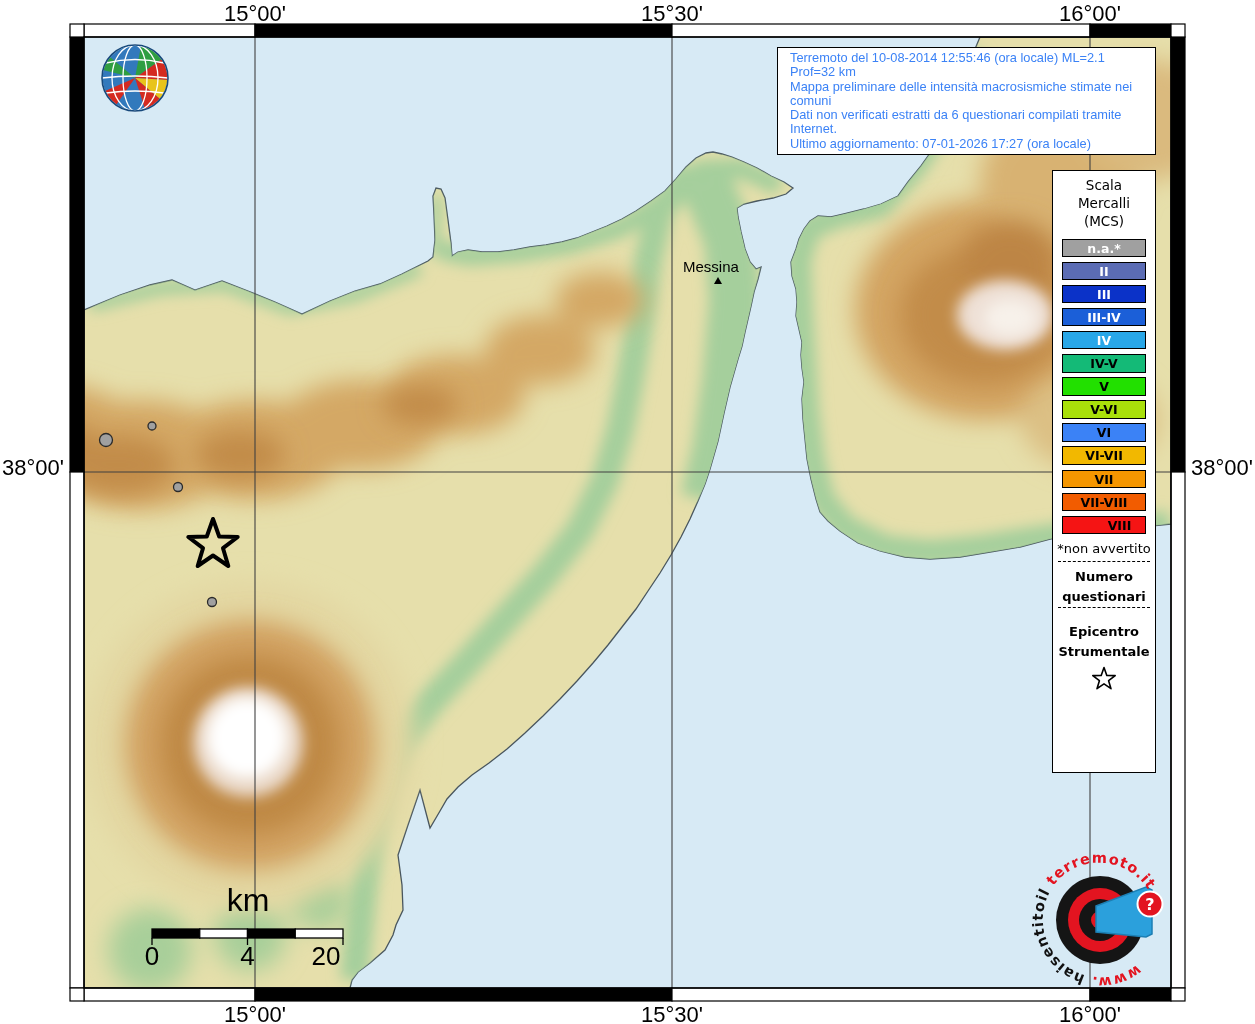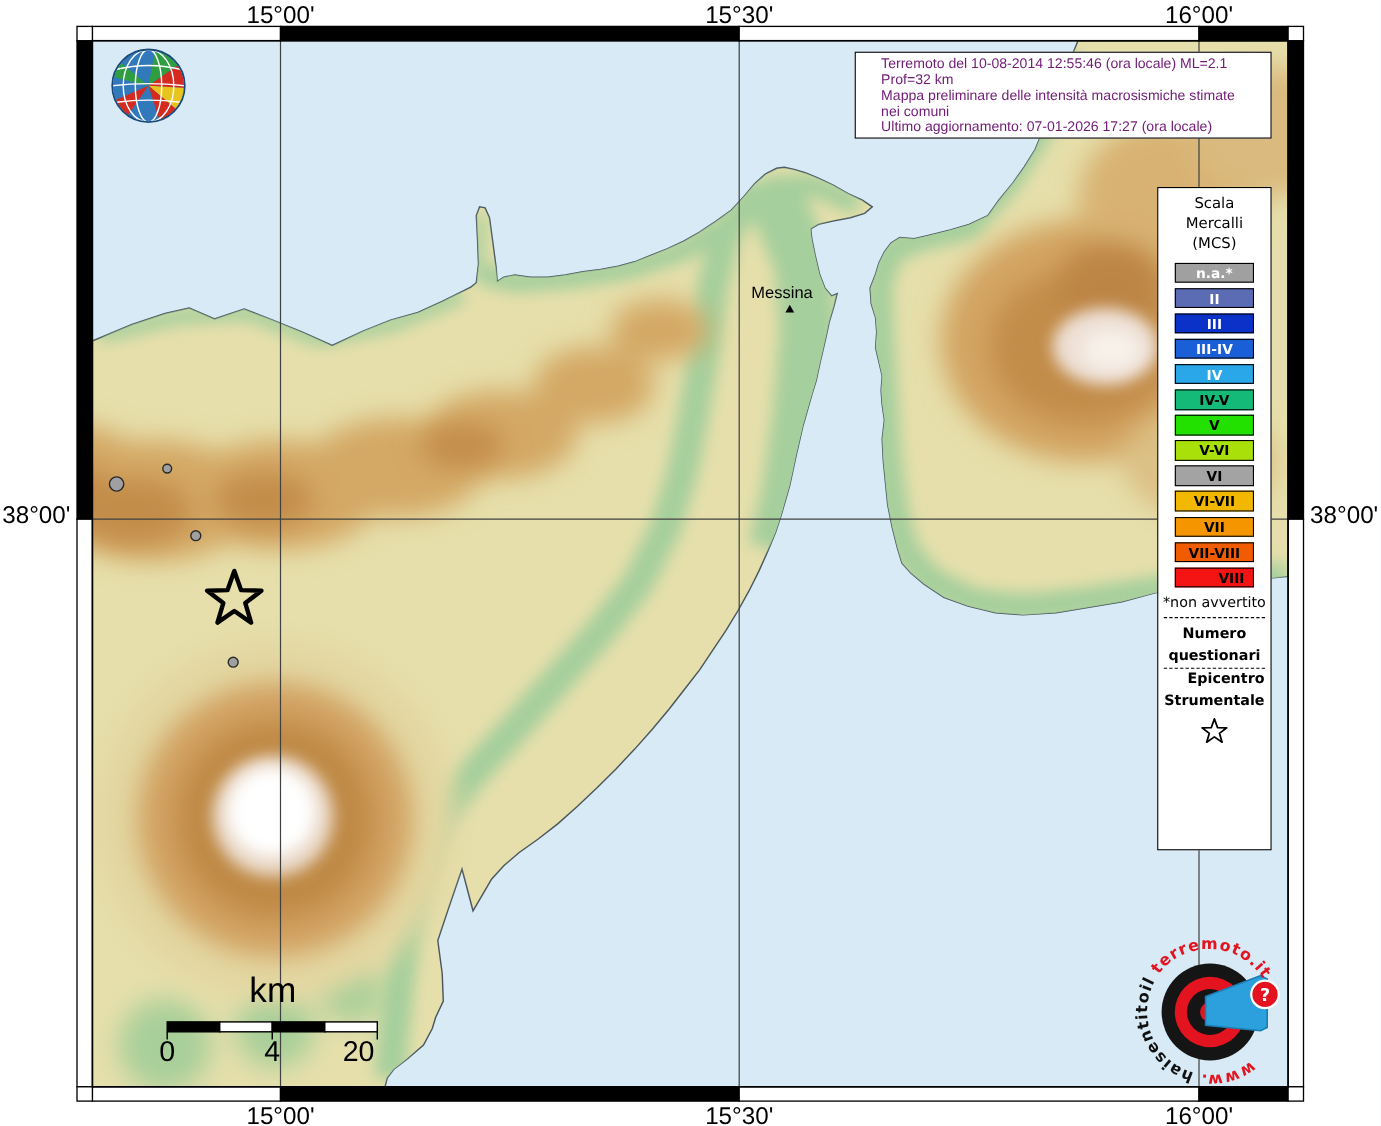--- a/index.html
+++ b/index.html
@@ -2,47 +2,47 @@
 <html><head>
 <meta charset="utf-8">
 <style>
   html,body{margin:0;padding:0;background:#ffffff;}
   #stage{position:relative;width:1255px;height:1024px;background:#fff;overflow:hidden;
          font-family:"Liberation Sans",sans-serif;}
   svg{display:block;}
   .axis-label{position:absolute;font-size:22px;color:#000;white-space:nowrap;}
   .ctr{transform:translateX(-50%);}
   .title-box{position:absolute;left:777px;top:47px;width:379px;box-sizing:border-box;
-             background:#fff;border:1.6px solid #000;padding:3px 23px;
-             font-size:12.8px;line-height:14.3px;color:#701a75;}
+             background:#fff;border:1.6px solid #000;padding:3px 12px;
+             font-size:12.8px;line-height:14.3px;color:#3b82f6;}
   .ingv-text{position:absolute;left:183px;top:59px;font-weight:bold;font-size:11.5px;
              line-height:14px;color:#5a5a5a;letter-spacing:.2px;}
   .city-label{position:absolute;left:683px;top:258px;font-size:15px;color:#000000;}
   .km-label{position:absolute;left:248px;top:882px;font-size:32px;color:#000;transform:translateX(-50%);}
   .sb-num{position:absolute;top:941px;font-size:26px;color:#000;transform:translateX(-50%);}
   
   .legend{position:absolute;left:1052px;top:170px;width:104px;height:603px;box-sizing:border-box;
           background:#fff;border:1.6px solid #000;font-family:"DejaVu Sans",sans-serif;
           display:flex;flex-direction:column;align-items:center;overflow:hidden;}
   .lg-title{margin-top:5px;font-weight:normal;font-size:13.5px;line-height:18px;text-align:center;}
   .chips{margin-top:4px;}
-  .chip{width:72px;height:18.5px;line-height:18.5px;margin:4.6px auto;border:1.6px solid #000;
+  .chip{width:84px;height:18.5px;line-height:18.5px;margin:4.6px auto;border:1.6px solid #000;
         font-weight:bold;font-size:12.5px;text-align:center;box-sizing:border-box;}
   .lg-foot{font-size:13px;margin:2px 0 5px 0;}
   .lg-divider{width:92px;border-top:1.6px dashed #000;height:0;}
   .q-title{margin-top:5px;font-weight:bold;font-size:13px;line-height:20px;text-align:center;}
   .q-grid{display:grid;grid-template-columns:46px 46px;margin-top:4px;}
   .q-cell{display:flex;flex-direction:column;align-items:center;justify-content:flex-end;}
   .q-circle{display:block;border:1.8px solid #000;border-radius:50%;background:transparent;}
   .q1{width:7px;height:7px;margin-bottom:5px;}
   .q2{width:13px;height:13px;margin-bottom:3px;}
   .q3{width:20px;height:20px;margin:6px 0 3px 0;}
   .q4{width:27px;height:27px;margin:3px 0 2px 0;}
   .q-lbl{font-size:13px;line-height:16px;}
-  .ep-title{margin-top:0;font-weight:bold;font-size:13px;line-height:20px;text-align:right;}
+  .ep-title{margin-top:14px;font-weight:bold;font-size:13px;line-height:20px;text-align:center;}
   .ep-star{margin-top:4px;}
 </style>
 </head>
 <body>
 
 <div id="stage">
 
   <svg width="1255" height="1024" viewBox="0 0 1255 1024">
     <defs>
       <clipPath id="mapArea">
@@ -229,20 +229,21 @@
   <div class="axis-label ctr" style="left:255px;top:1002px;">15°00'</div>
   <div class="axis-label ctr" style="left:672px;top:1002px;">15°30'</div>
   <div class="axis-label ctr" style="left:1090px;top:1002px;">16°00'</div>
   <div class="axis-label" style="left:0;width:64px;text-align:right;top:455px;">38°00'</div>
   <div class="axis-label" style="left:1191px;top:455px;">38°00'</div>
 
 
   <div class="title-box">
     <div>Terremoto del 10-08-2014 12:55:46 (ora locale) ML=2.1 Prof=32 km</div>
     <div>Mappa preliminare delle intensità macrosismiche stimate nei comuni</div>
+    <div>Dati non verificati estratti da 6 questionari compilati tramite Internet.</div>
     <div>Ultimo aggiornamento: 07-01-2026 17:27 (ora locale)</div>
   </div>
 
   <div class="city-label">Messina</div>
 
   <div class="km-label">km</div>
   <div class="sb-num" style="left:152px;">0</div>
   <div class="sb-num" style="left:247.5px;">4</div>
   <div class="sb-num" style="left:326px;">20</div>
 
@@ -254,21 +255,21 @@
     </div>
     <div class="chips">
       <div class="chip" style="background: rgb(160, 160, 160); color: rgb(255, 255, 255);">n.a.*</div>
       <div class="chip" style="background: rgb(91, 108, 180); color: rgb(255, 255, 255);">II</div>
       <div class="chip" style="background: rgb(11, 50, 200); color: rgb(255, 255, 255);">III</div>
       <div class="chip" style="background: rgb(27, 95, 216); color: rgb(255, 255, 255);">III-IV</div>
       <div class="chip" style="background: rgb(41, 167, 232); color: rgb(255, 255, 255);">IV</div>
       <div class="chip" style="background: rgb(20, 186, 119); color: rgb(0, 0, 0);">IV-V</div>
       <div class="chip" style="background: rgb(34, 224, 0); color: rgb(0, 0, 0);">V</div>
       <div class="chip" style="background: rgb(169, 224, 10); color: rgb(0, 0, 0);">V-VI</div>
-      <div class="chip" style="background: #a3a3a3; color: rgb(0, 0, 0);">VI</div>
+      <div class="chip" style="background: #3b82f6; color: rgb(0, 0, 0);">VI</div>
       <div class="chip" style="background: rgb(242, 184, 0); color: rgb(0, 0, 0);">VI-VII</div>
       <div class="chip" style="background: rgb(245, 150, 0); color: rgb(0, 0, 0);">VII</div>
       <div class="chip" style="background: rgb(242, 92, 0); color: rgb(0, 0, 0);">VII-VIII</div>
       <div class="chip" style="background: rgb(245, 20, 20); color: rgb(0, 0, 0); padding-left: 31px;">VIII</div>
     </div>
     <div class="lg-foot">*non avvertito</div>
     <div class="lg-divider"></div>
     <div class="q-title">
       <div>Numero</div>
       <div>questionari</div>

